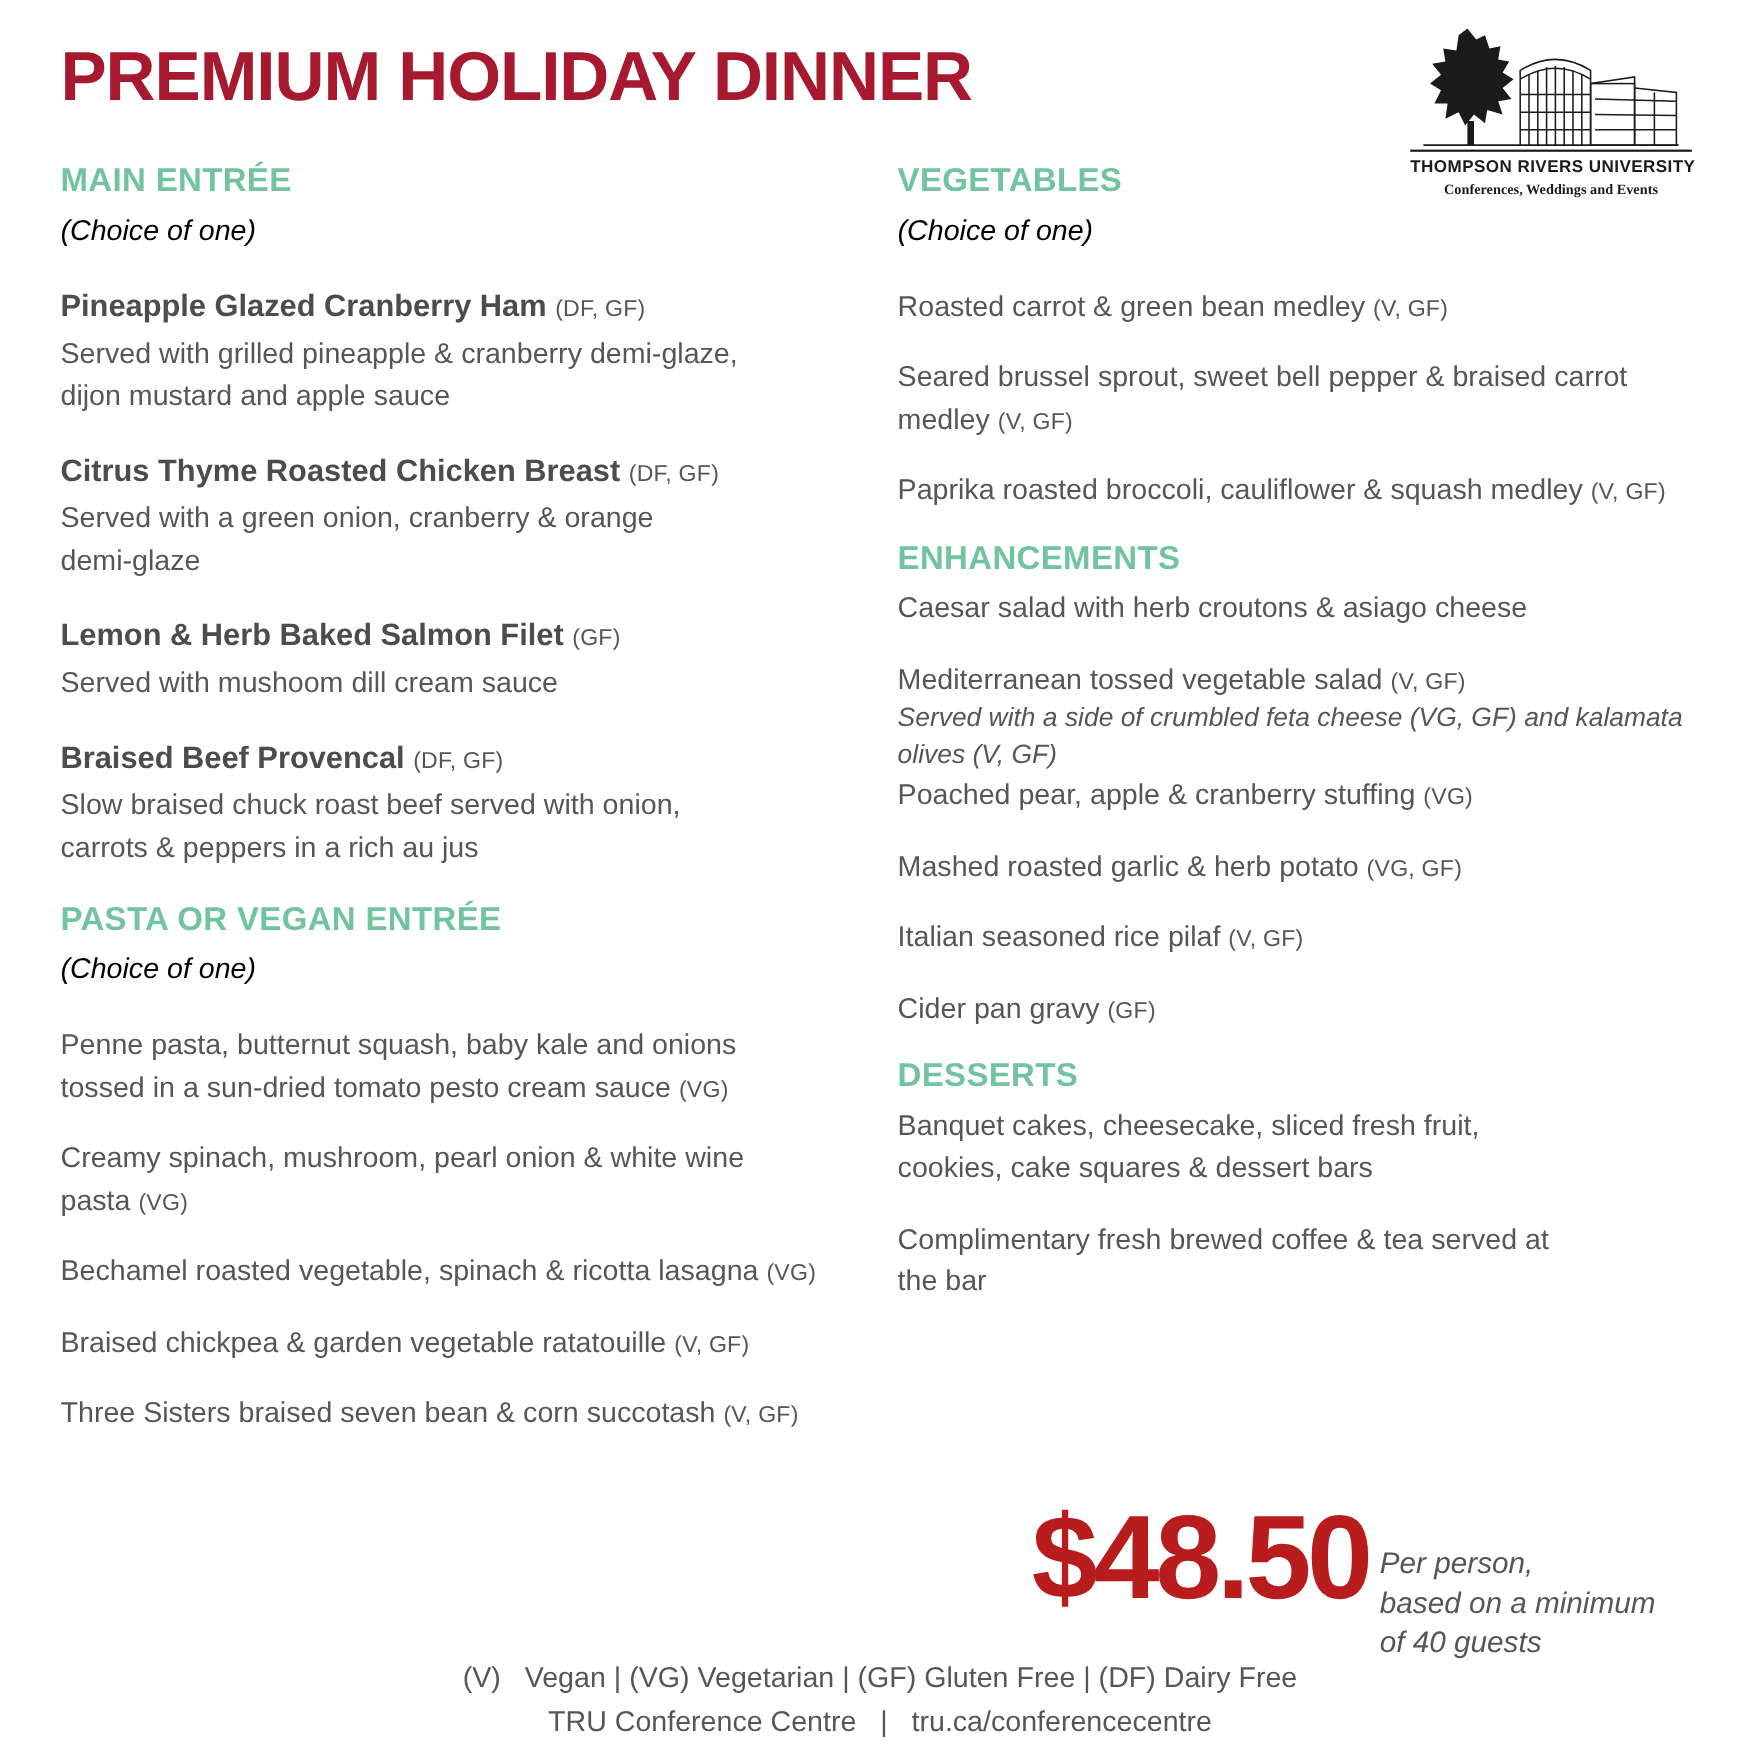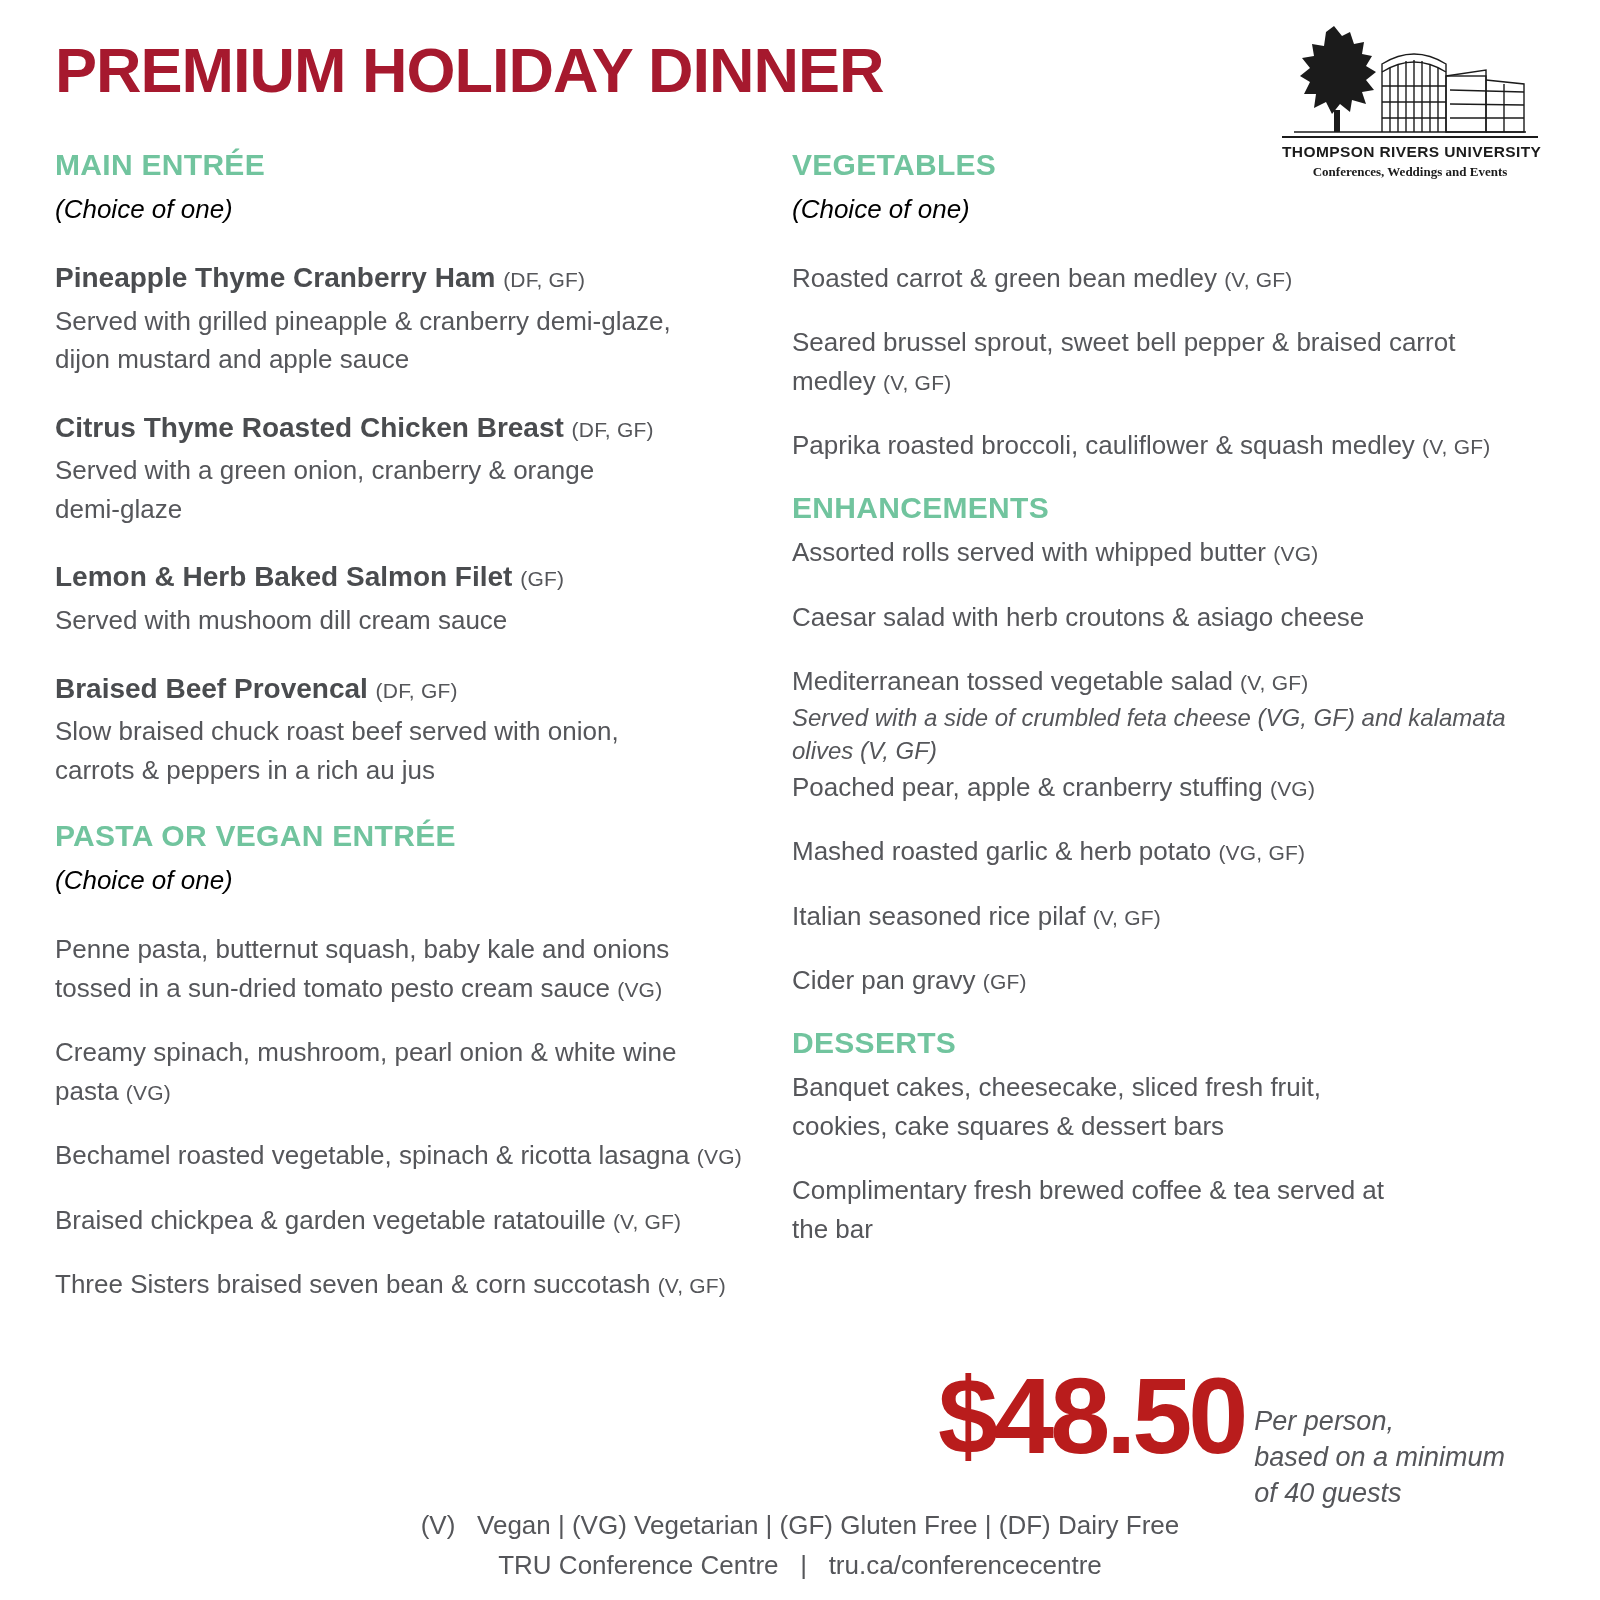--- a/index.html
+++ b/index.html
@@ -29,21 +29,21 @@
     letter-spacing: 0.4px; white-space: nowrap;
   }
   .logo-tagline {
     font-family: "Liberation Serif", serif;
     font-size: 13px; font-weight: 700; color: #1b1b1b;
     margin-top: 3px; white-space: nowrap;
   }
   
   .columns {
     position: absolute; left: 55px; top: 148px;
-    display: grid; grid-template-columns: 705px 745px; column-gap: 32px;
+    display: grid; grid-template-columns: 705px 745px; column-gap: 56px;
   }
   .sec-heading {
     font-size: 30px; font-weight: 700; line-height: 1.15;
     color: #71C49E; letter-spacing: 0.3px;
     margin-bottom: 8px;
   }
   .choice {
     font-size: 26px; font-style: italic; line-height: 1.4;
     color: #000000; margin-bottom: 32px;
   }
@@ -132,21 +132,21 @@
 
 <div class="columns">
 
   <div class="col">
     <section>
       <h2 class="sec-heading">MAIN ENTRÉE</h2>
       <p class="choice">(Choice of one)</p>
 
 
       <div class="menu-item">
-        <p class="item-name"><span>Pineapple Thyme Cranberry Ham</span> <span class="item-tags">(DF, GF)</span></p>
+        <p class="item-name"><span>Pineapple Glazed Cranberry Ham</span> <span class="item-tags">(DF, GF)</span></p>
         <p class="item-desc">Served with grilled pineapple &amp; cranberry demi-glaze,
 dijon mustard and apple sauce</p>
       </div>
 
       <div class="menu-item">
         <p class="item-name"><span>Citrus Thyme Roasted Chicken Breast</span> <span class="item-tags">(DF, GF)</span></p>
         <p class="item-desc">Served with a green onion, cranberry &amp; orange
 demi-glaze</p>
       </div>
 
@@ -183,21 +183,20 @@
 
       <p class="entry"><span class="entry-text">Roasted carrot &amp; green bean medley</span> <span class="item-tags">(V, GF)</span></p>
       <p class="entry"><span class="entry-text">Seared brussel sprout, sweet bell pepper &amp; braised carrot
 medley</span> <span class="item-tags">(V, GF)</span></p>
       <p class="entry"><span class="entry-text">Paprika roasted broccoli, cauliflower &amp; squash medley</span> <span class="item-tags">(V, GF)</span></p>
     </section>
 
     <section>
       <h2 class="sec-heading">ENHANCEMENTS</h2>
 
-      <p class="entry"><span class="entry-text">Assorted rolls served with whipped butter</span> <span class="item-tags">(VG)</span></p>
       <p class="entry"><span class="entry-text">Caesar salad with herb croutons &amp; asiago cheese</span></p>
 
       <div class="entry-block">
         <p class="entry"><span class="entry-text">Mediterranean tossed vegetable salad</span> <span class="item-tags">(V, GF)</span></p>
         <p class="entry-note">Served with a side of crumbled feta cheese (VG, GF) and kalamata
 olives (V, GF)</p>
       </div>
 
       <p class="entry"><span class="entry-text">Poached pear, apple &amp; cranberry stuffing</span> <span class="item-tags">(VG)</span></p>
       <p class="entry"><span class="entry-text">Mashed roasted garlic &amp; herb potato</span> <span class="item-tags">(VG, GF)</span></p>

